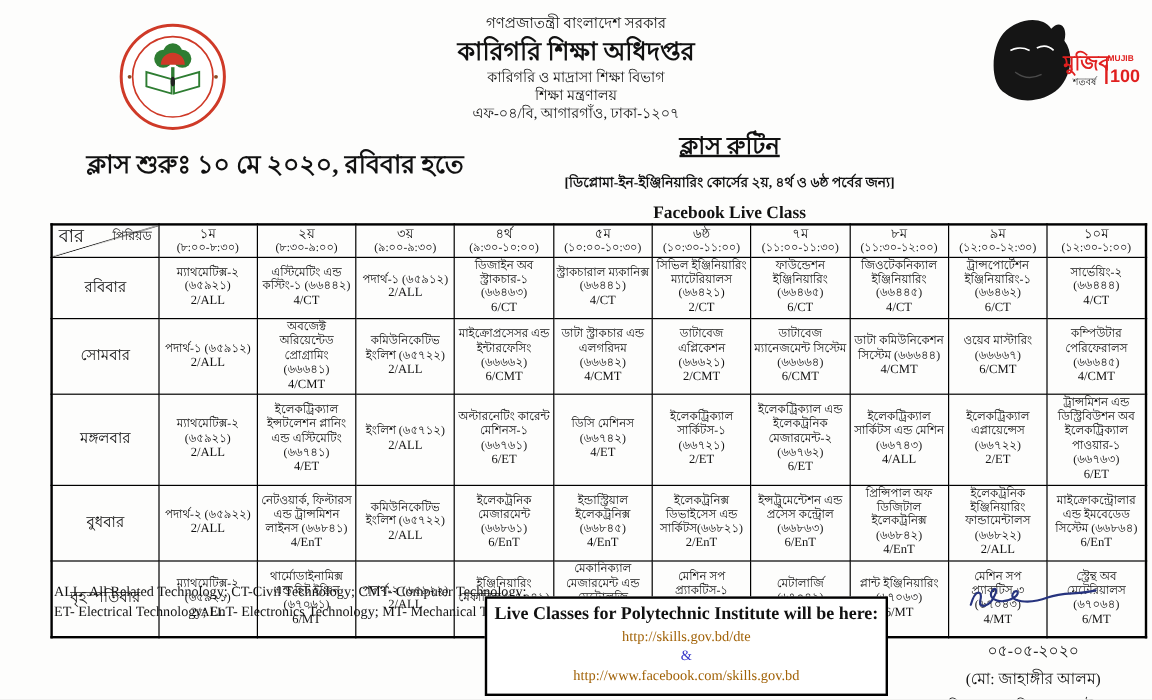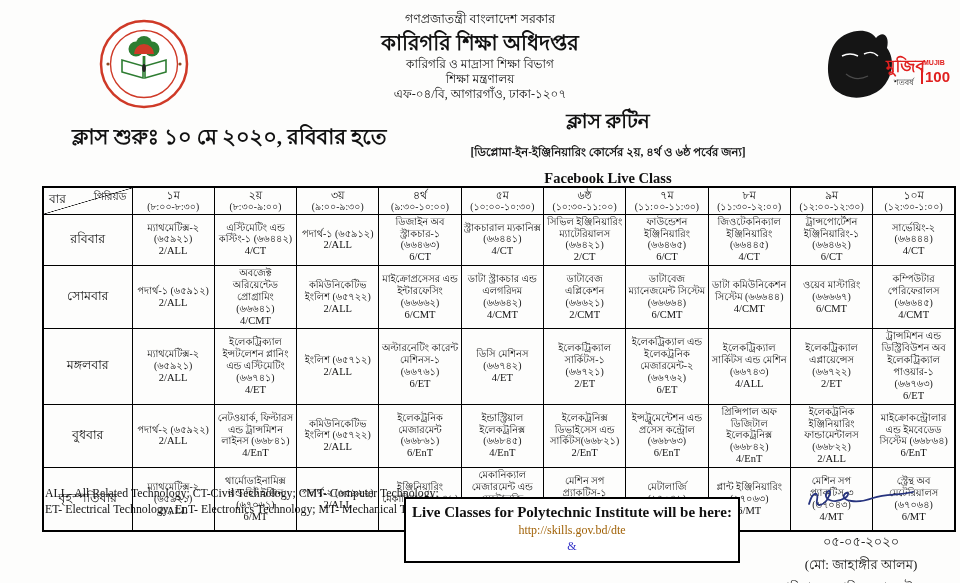--- a/index.html
+++ b/index.html
@@ -4,41 +4,41 @@
 <style>
   html,body{margin:0;padding:0;background:#e8e8e8;}
   .page{position:relative;width:960px;height:583px;background:#fdfdfc;overflow:hidden;
         font-family:"Liberation Serif","DejaVu Serif",serif;color:#111;}
   
   .gov-header{position:absolute;left:0;right:0;top:12px;text-align:center;line-height:1.25;}
   .gov-header .l1{font-size:12.5px;}
   .gov-header .org{font-size:21px;font-weight:bold;margin:2px 0 1px;}
   .gov-header .l3,.gov-header .l4,.gov-header .l5{font-size:12px;}
   .logo-left{position:absolute;left:98px;top:18px;width:92px;height:92px;}
-  .logo-right{position:absolute;left:820px;top:22px;width:130px;height:82px;}
+  .logo-right{position:absolute;left:820px;top:8px;width:130px;height:82px;}
   
   .start-note{position:absolute;left:72px;top:121px;width:330px;font-size:21px;font-weight:bold;white-space:nowrap;}
   .title-stack{position:absolute;left:408px;top:106px;width:400px;text-align:center;}
-  .routine-title{font-size:20px;font-weight:bold;}
+  .routine-title{font-size:20px;font-weight:bold;text-decoration:underline;}
   .subtitle{font-size:11.5px;font-weight:bold;margin-top:5px;white-space:nowrap;}
   .live-class{font-size:14.5px;font-weight:bold;margin-top:7px;}
   
   #routine-table{position:absolute;left:42px;top:186px;width:914px;border-collapse:collapse;table-layout:fixed;}
   #routine-table td{border:1px solid #000;text-align:center;vertical-align:middle;padding:1px 2px;overflow:hidden;}
   #routine-table{border:2px solid #000;}
   #routine-table tr:nth-child(1){height:25px;}
   #routine-table tr:nth-child(2){height:50px;}
   #routine-table tr:nth-child(3){height:50px;}
   #routine-table tr:nth-child(4){height:56px;}
   #routine-table tr:nth-child(5){height:57px;}
   #routine-table tr:nth-child(6){height:59px;}
   td.corner{position:relative;padding:0;
     background:linear-gradient(to bottom right,transparent calc(50% - 0.6px),#000 50%,transparent calc(50% + 0.6px));}
   td.corner .c-top{position:absolute;top:1px;right:5px;font-size:10.5px;}
-  td.corner .c-bot{position:absolute;bottom:4px;left:5px;font-size:12px;text-align:center;}
+  td.corner .c-bot{position:absolute;bottom:4px;left:5px;font-size:15px;text-align:center;}
   .pname{font-size:11px;line-height:1.15;}
   .ptime{font-size:9.5px;line-height:1.15;}
   .day{font-size:12.5px;}
   .subj{font-size:9.8px;line-height:1.22;}
   .grp{font-size:10.5px;line-height:1.2;font-family:"Liberation Serif",serif;}
   
   .legend{position:absolute;left:45px;top:486px;font-size:11.8px;line-height:1.35;}
   .live-box{position:absolute;left:404px;top:497px;width:320px;border:2px solid #000;
             text-align:center;padding:5px 6px 7px;background:#fff;}
   .live-box .bx-title{font-size:15px;font-weight:bold;}
@@ -371,20 +371,21 @@
 
   <div class="legend">
     <div>ALL- All Related Technology; CT-Civil Technology; CMT- Computer Technology;</div>
     <div>ET- Electrical Technology; EnT- Electronics Technology; MT- Mechanical Technology</div>
   </div>
 
   <div class="live-box">
     <div class="bx-title">Live Classes for Polytechnic Institute will be here:</div>
     <a href="#">http://skills.gov.bd/dte</a>
     <div class="amp">&amp;</div>
+    <a href="#">http://www.facebook.com/skills.gov.bd</a>
   </div>
 
   <div class="sign-block">
     <svg width="120" height="26" viewBox="0 0 120 26">
       <path d="M8,18 C12,4 18,6 16,14 C14,22 24,20 28,10 C31,4 27,3 25,8 C23,14 34,18 44,12 C50,8 46,4 43,9 C40,15 56,18 72,12 C86,7 96,10 112,6" fill="none" stroke="#26337e" stroke-width="1.8" stroke-linecap="round"></path>
     </svg>
     <div class="date">০৫-০৫-২০২০</div>
     <div class="name">(মো: জাহাঙ্গীর আলম)</div>
     <div class="role">পরিচালক (পরিকল্পনা ও উন্নয়ন)</div>
   </div>

